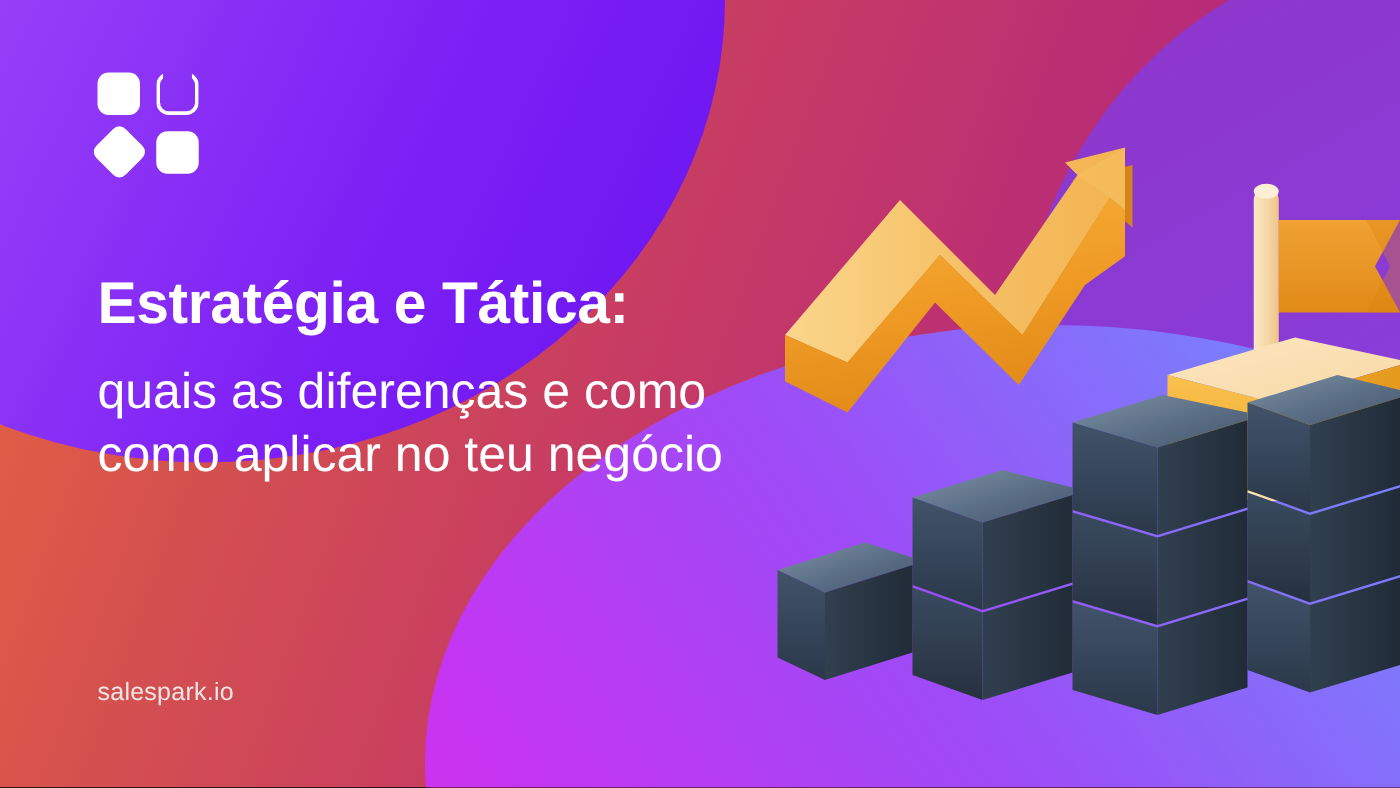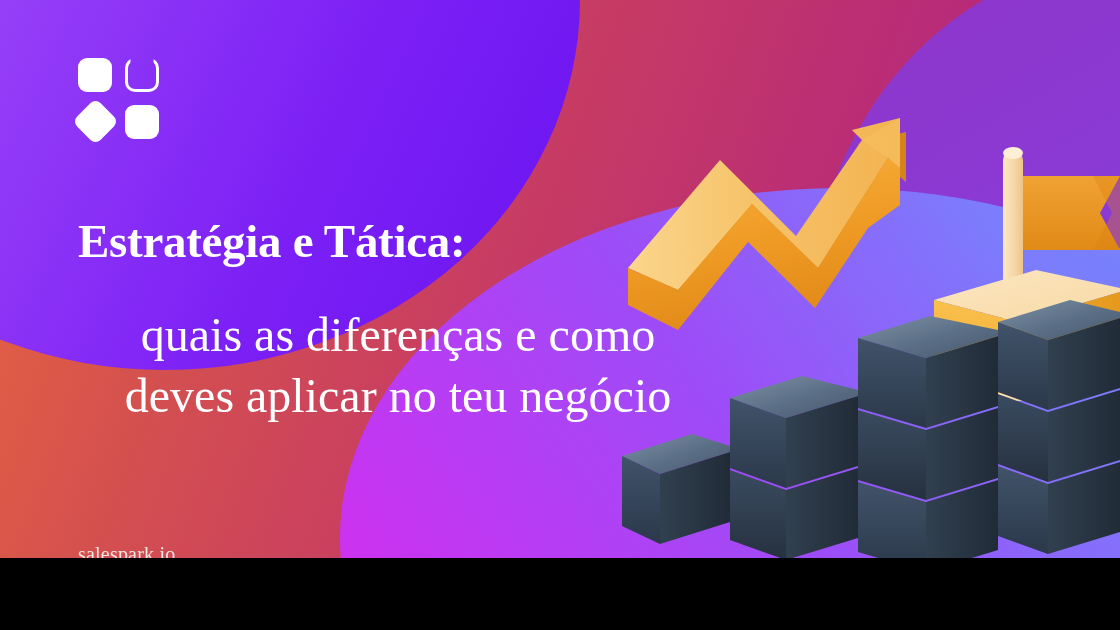--- a/index.html
+++ b/index.html
@@ -3,25 +3,24 @@
 <meta charset="utf-8">
 <style>
   html, body {
     margin: 0;
     padding: 0;
     background: #000;
   }
   #canvas {
     position: relative;
     width: 1120px;
-    height: 558px;
+    height: 630px;
     overflow: hidden;
-    font-family: Liberation Serif, serif;
+    font-family: Liberation Sans, sans-serif;
     background: linear-gradient(110deg, #E9663F 0%, #D4504F 22%, #C73C63 45%, #B92C77 70%, #AE2181 100%);
-    text-align: center;
   }
   .bg-layer { position: absolute; inset: 0; pointer-events: none; }
 
   
   .blob-purple-tl {
     position: absolute;
     left: -250px;
     top: -370px;
     width: 830px;
     height: 740px;
@@ -90,22 +89,22 @@
     top: 214px;
     font-size: 47px;
     font-weight: 700;
     color: #ffffff;
     letter-spacing: -0.3px;
     white-space: nowrap;
   }
   .subtitle {
     position: absolute;
     left: 78px;
-    top: 304px;
-    font-size: 48px;
+    top: 288px;
+    font-size: 40px;
     font-weight: 300;
     color: #ffffff;
     line-height: 1.28;
     width: 640px;
   }
   .subtitle div { white-space: nowrap; }
   .footer-url {
     position: absolute;
     left: 78px;
     top: 543px;
@@ -261,18 +260,18 @@
         <path d="M22 456 L92 434 L130 446 L130 452 L60 474 Z" fill="url(#blkTop)"></path>
         <path d="M22 456 L60 474 L60 544 L22 526 Z" fill="url(#blkFrontA)"></path>
         <path d="M60 474 L130 452 L130 522 L60 544 Z" fill="url(#blkSide)"></path>
       </g>
     </svg>
   </div>
 
   <div class="title">Estratégia e Tática:</div>
   <div class="subtitle">
     <div>quais as diferenças e como</div>
-    <div>deves aplicar no teu negócio</div>
+    <div>como aplicar no teu negócio</div>
   </div>
 
   <div class="footer-url">salespark.io</div>
 
 </div>
 
 </body></html>

